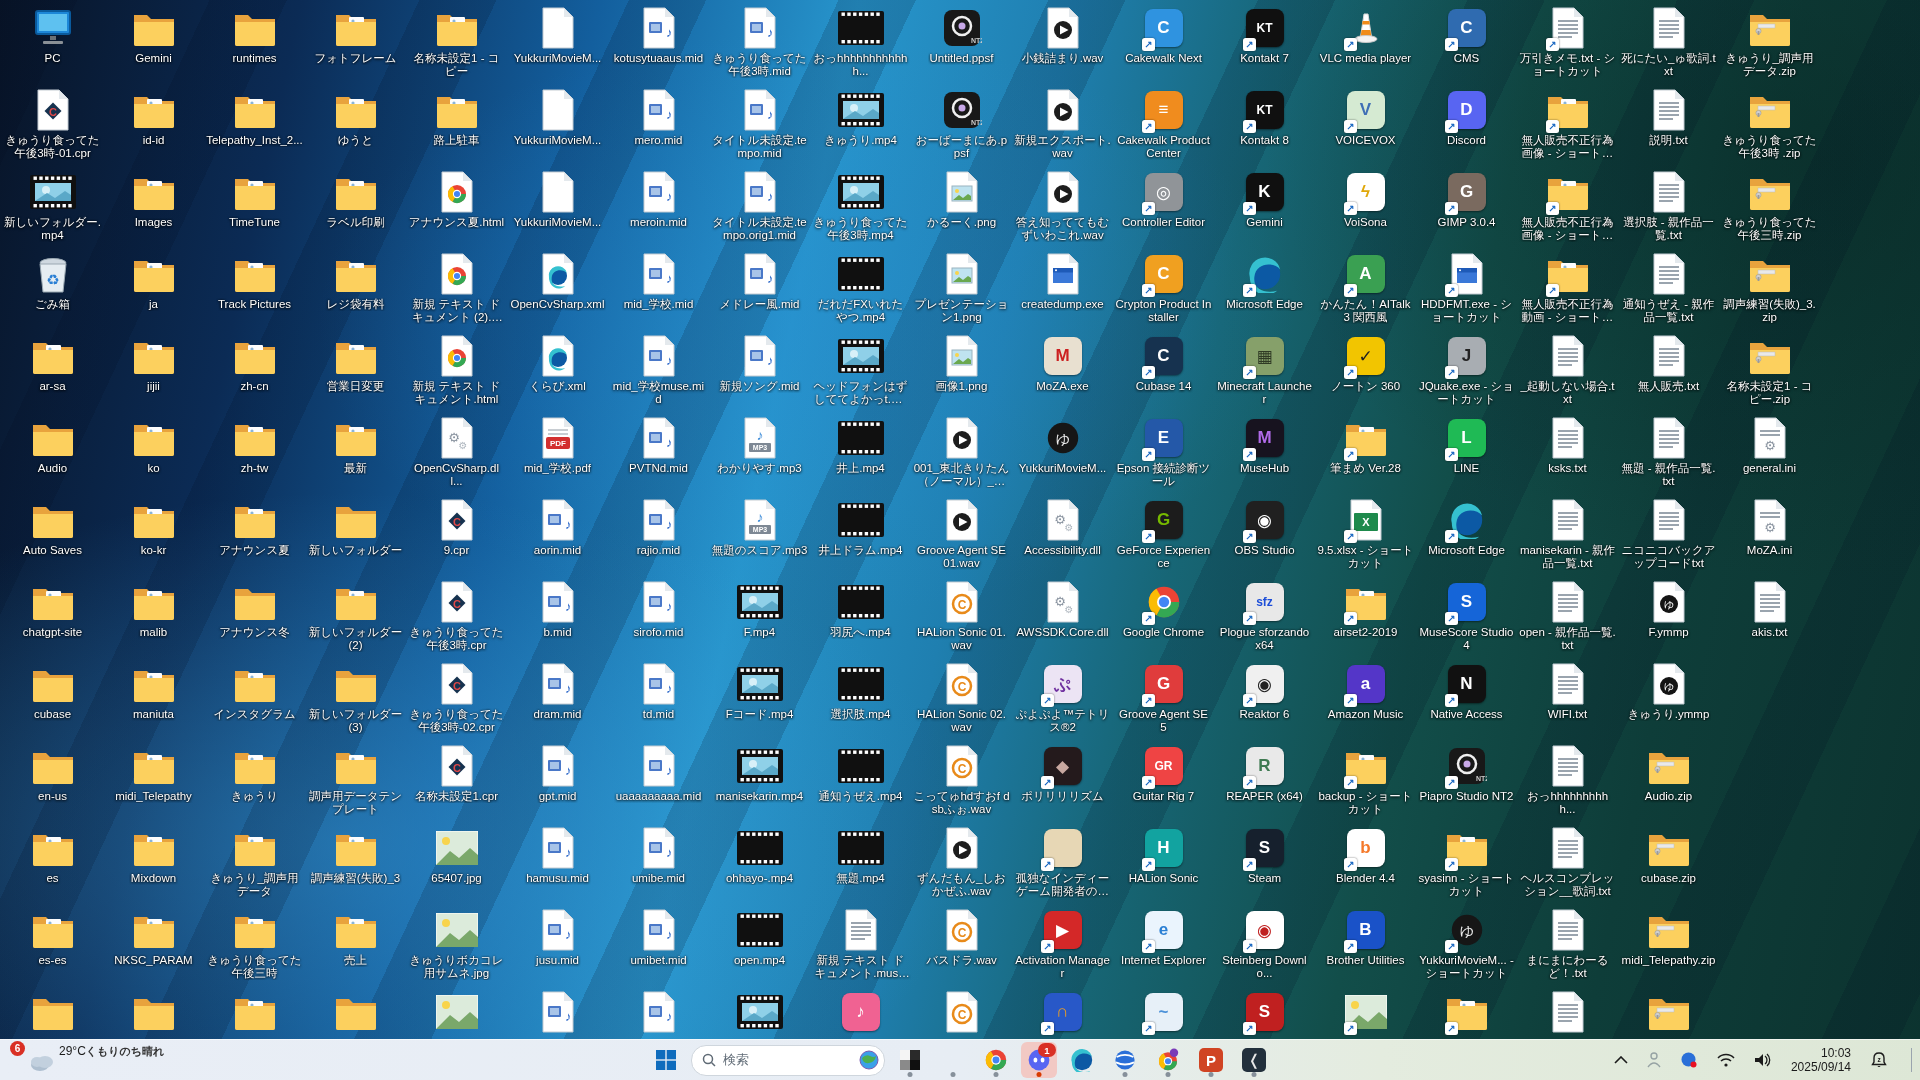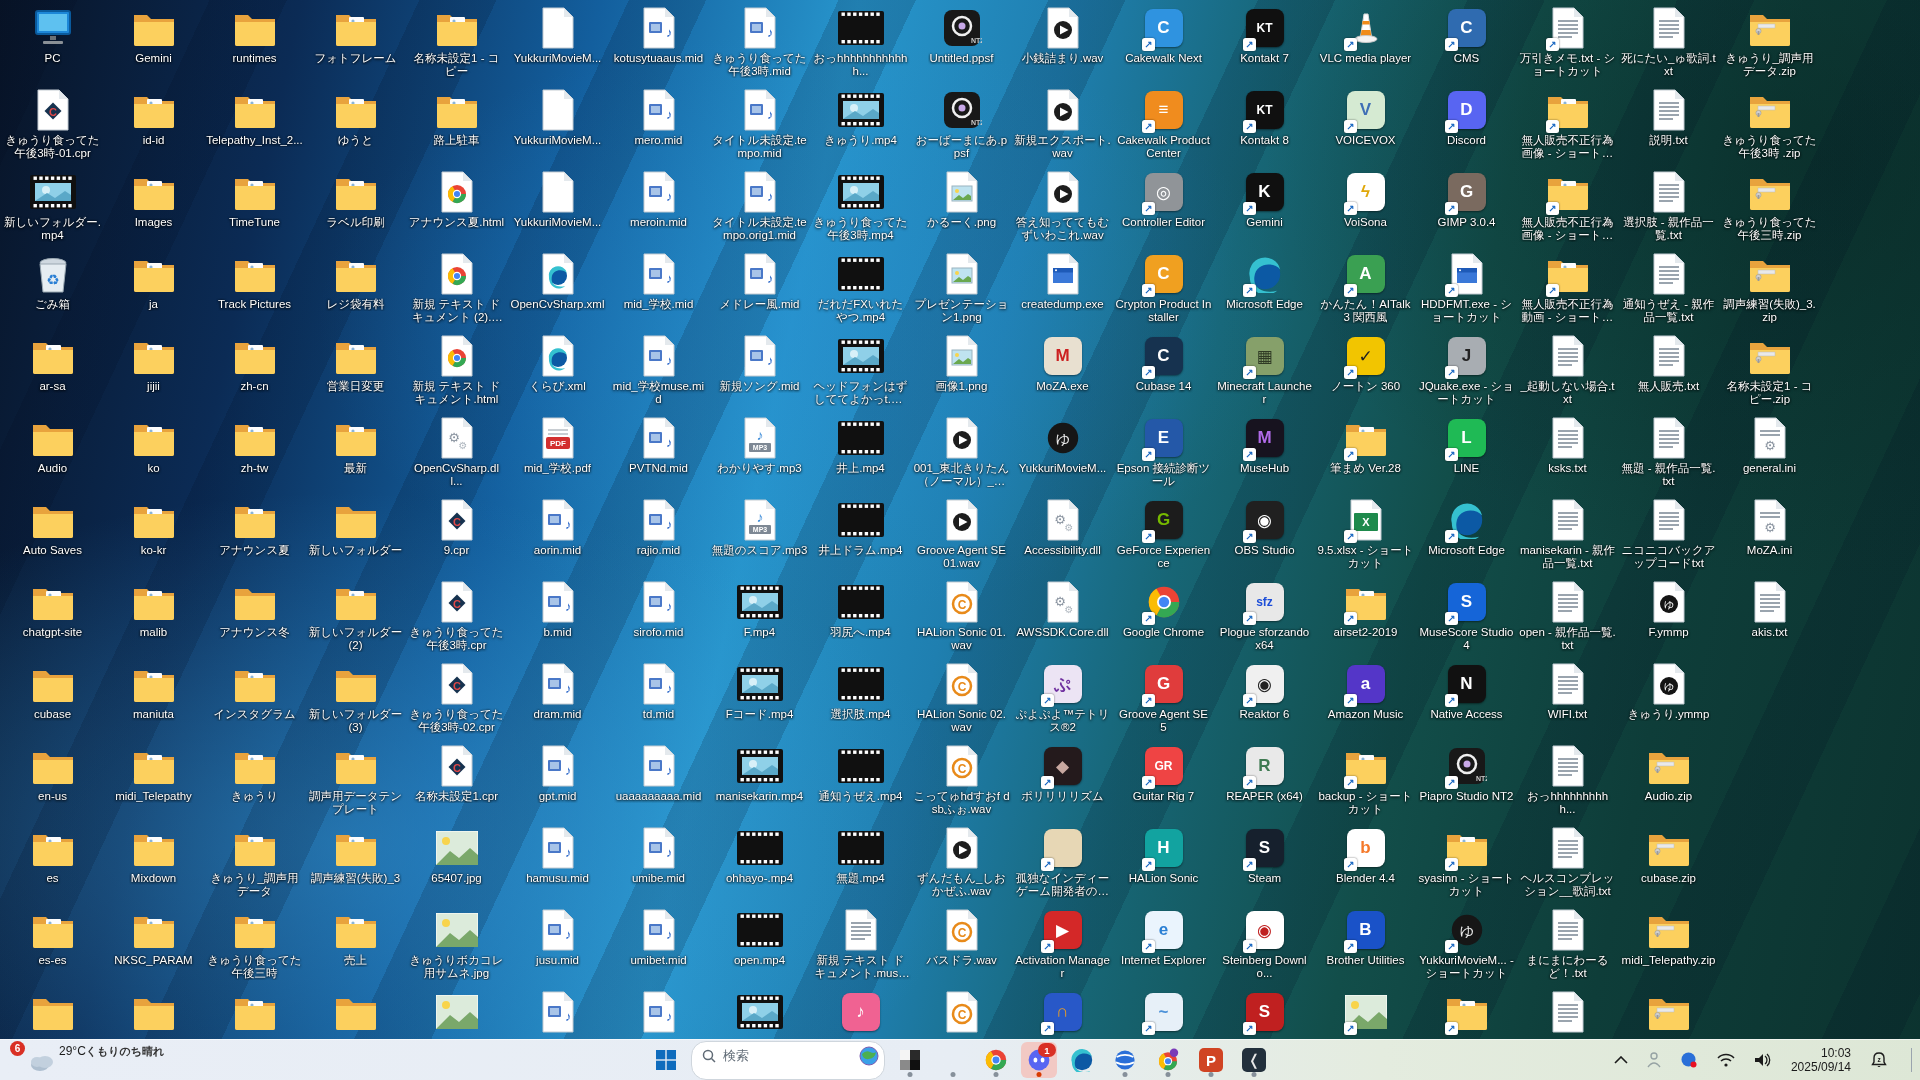--- a/index.html
+++ b/index.html
@@ -39,21 +39,21 @@
   .tk{position:relative;width:36px;height:36px;border-radius:6px;display:flex;align-items:center;
     justify-content:center;cursor:pointer;}
   .tk.active{background:#f2c9c4;}
   .tkdot{position:absolute;bottom:1px;left:50%;transform:translateX(-50%);width:5px;height:5px;
     border-radius:50%;background:#86909a;}
   .tkdot.red{background:#d83b01;}
   .tkbadge{position:absolute;top:1px;right:1px;min-width:14px;height:14px;border-radius:7px;
     background:#d93025;color:#fff;font-size:9.5px;font-weight:bold;display:flex;align-items:center;
     justify-content:center;padding:0 2px;}
   #searchbox{width:178px;height:29px;border-radius:15px;background:#fff;border:1px solid #cfd6dd;
-    display:flex;align-items:center;gap:7px;padding:0 4px 8px 10px;cursor:text;}
+    display:flex;align-items:center;gap:7px;padding:0 4px 0 10px;cursor:text;}
   #searchbox .ph{font-size:13px;color:#5f6a75;flex:1;}
   #tray{position:absolute;right:4px;top:0;height:40px;display:flex;align-items:center;gap:19px;padding-right:4px;}
   #clock{text-align:right;font-size:12px;line-height:14px;color:#1b1b1b;cursor:pointer;}
   .trayic{display:flex;align-items:center;justify-content:center;cursor:pointer;}
   #showdesk{width:1px;height:24px;background:#9aa4ae;margin-left:4px;}
 </style>
 </head>
 <body>
 
 <div id="wallpaper"></div>

